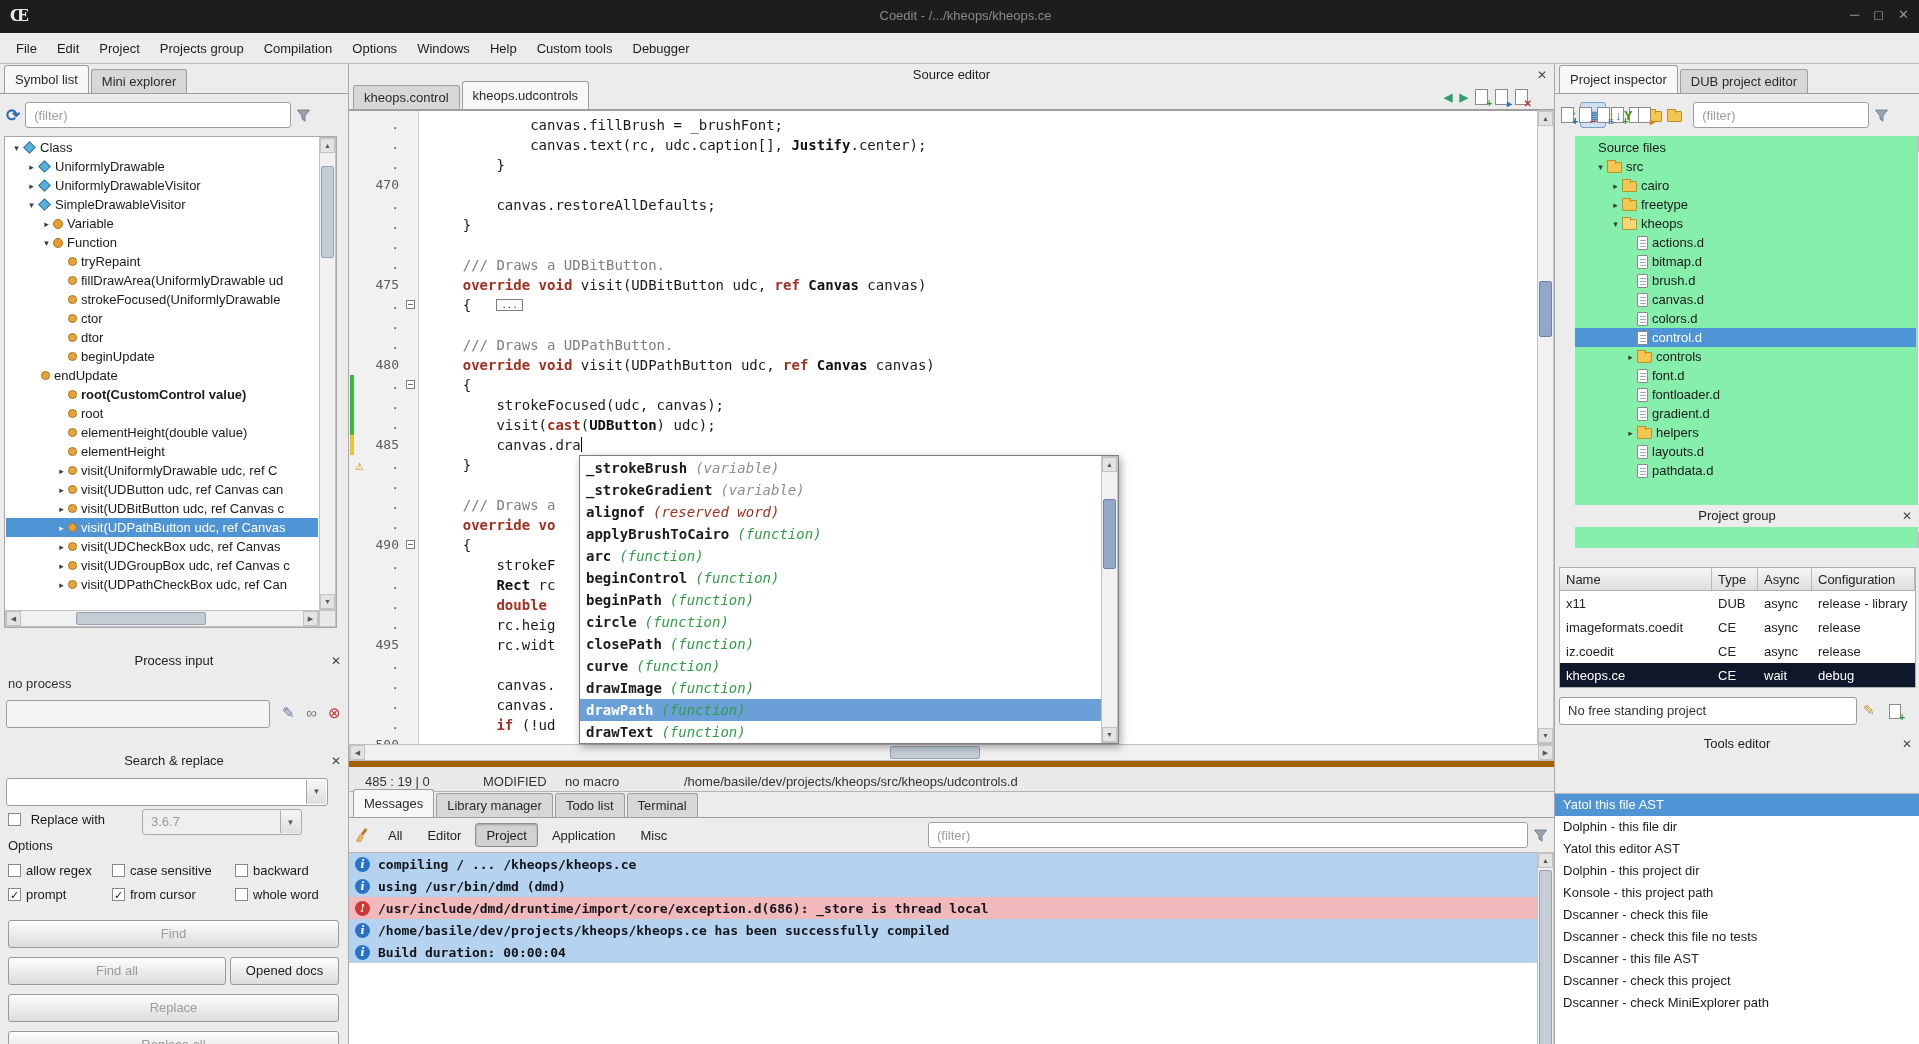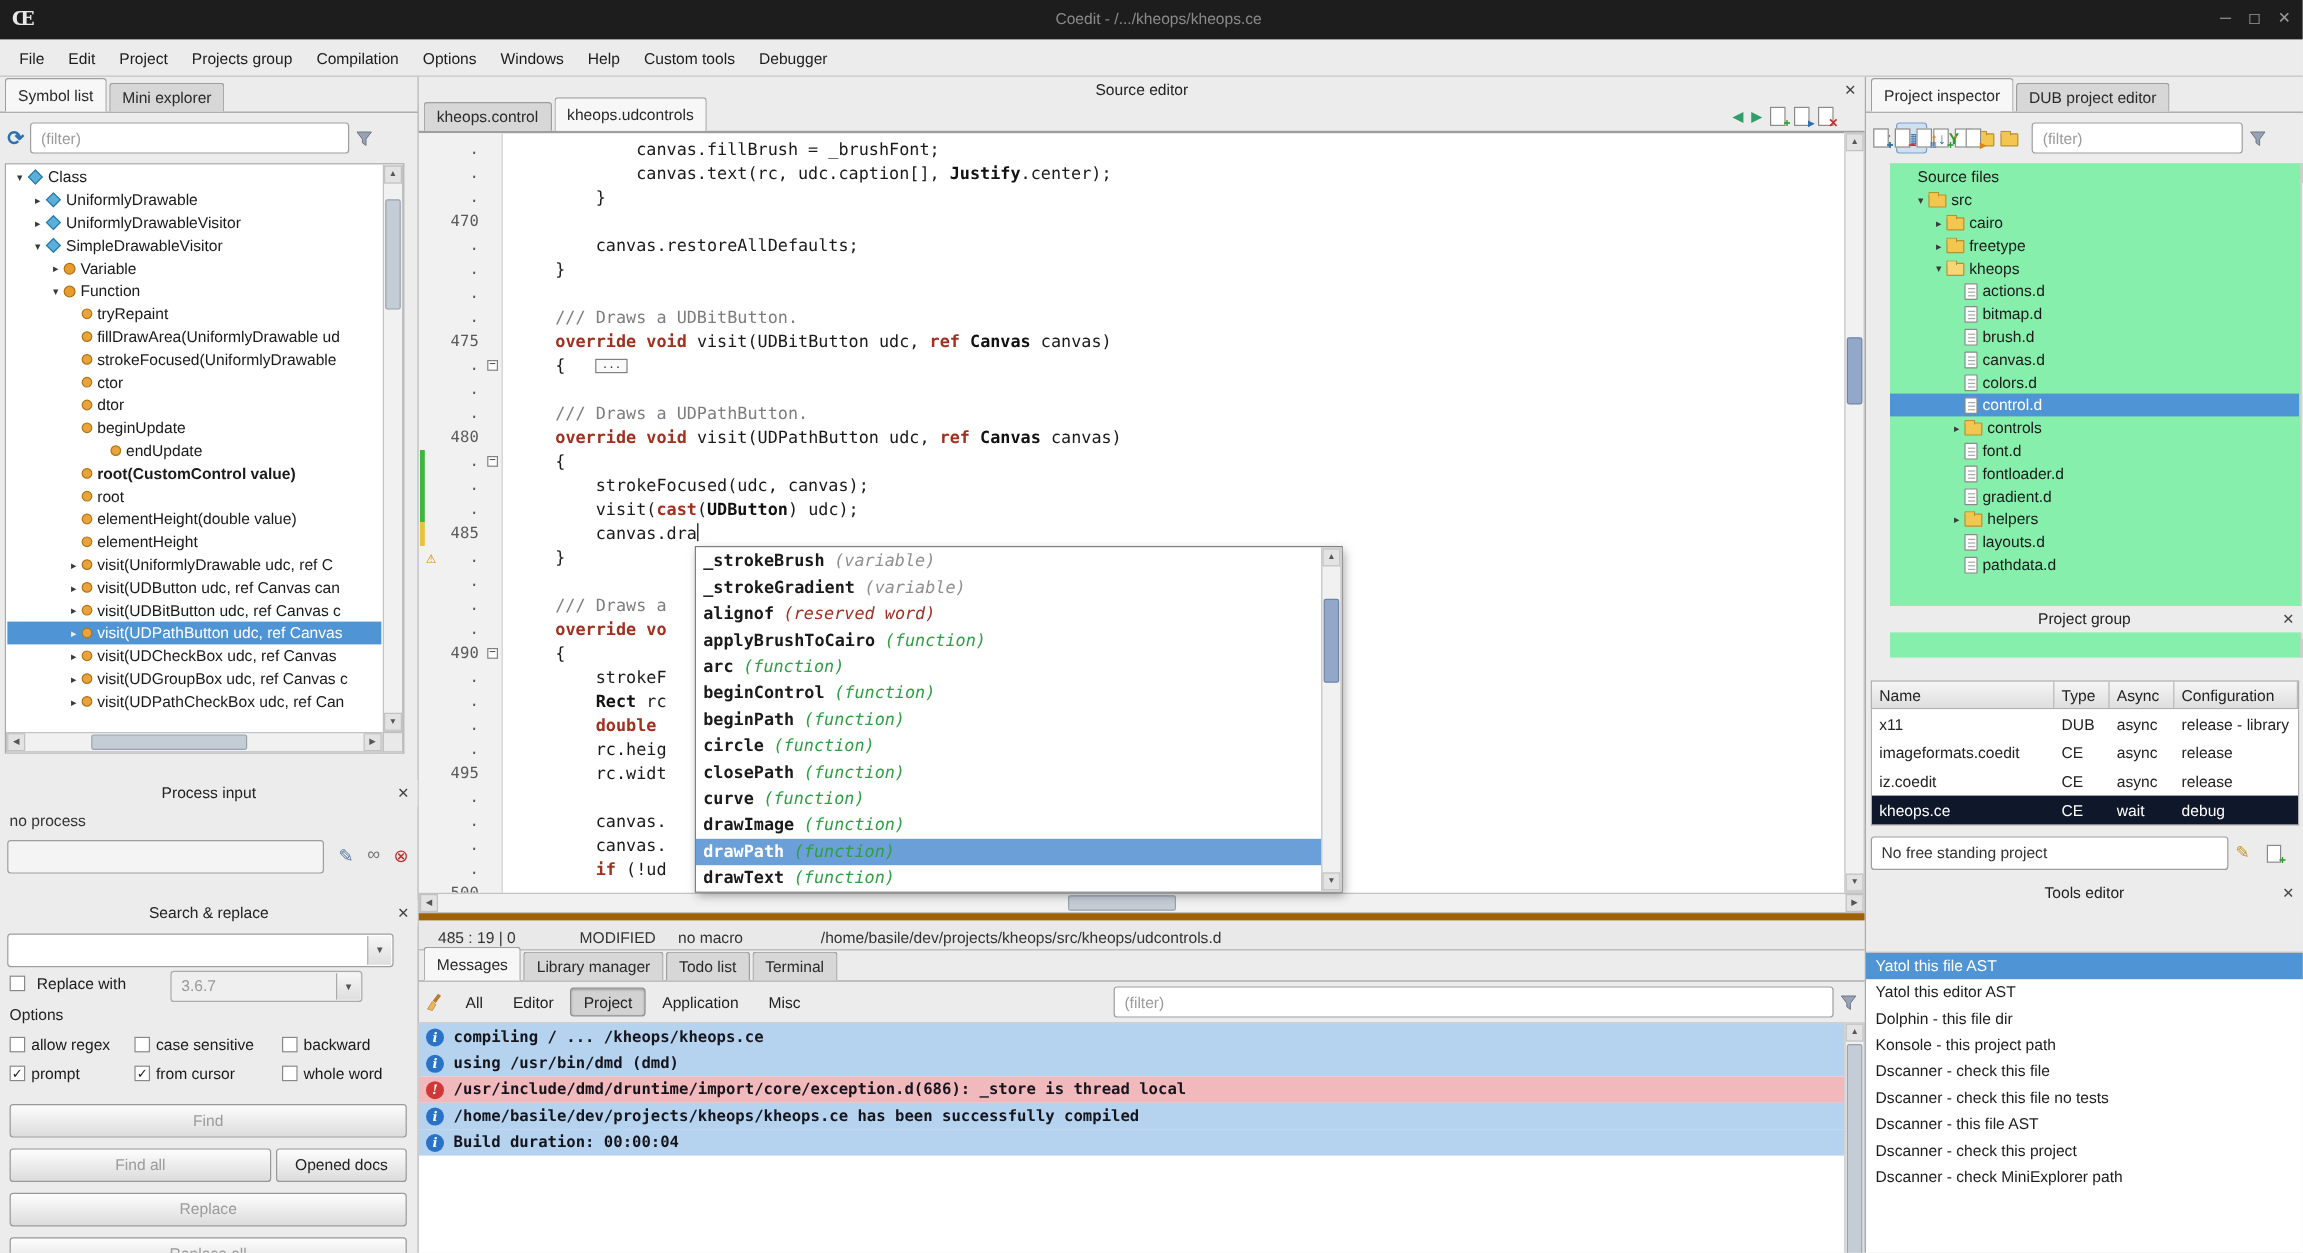--- a/index.html
+++ b/index.html
@@ -253,21 +253,21 @@
         <div class="trow" style="padding-left: 49px;">
           <span class="arrow"></span>
           <span class="ic-member"></span>
           <span class="tlabel">dtor</span>
         </div>
         <div class="trow" style="padding-left: 49px;">
           <span class="arrow"></span>
           <span class="ic-member"></span>
           <span class="tlabel">beginUpdate</span>
         </div>
-        <div class="trow" style="padding-left: 73px;">
+        <div class="trow" style="padding-left: 22px;">
           <span class="arrow"></span>
           <span class="ic-member"></span>
           <span class="tlabel">endUpdate</span>
         </div>
         <div class="trow" style="padding-left: 49px; font-weight: bold;">
           <span class="arrow"></span>
           <span class="ic-member"></span>
           <span class="tlabel">root(CustomControl value)</span>
         </div>
         <div class="trow" style="padding-left: 49px;">
@@ -909,22 +909,23 @@
         <i class="bdg b-blue">≡</i>
       </span>
     <span style="color:#2f6fb0;font-weight:bold">↓</span>
     <span style="color:#d98216;font-weight:bold">↑</span>
     <span class="mdoc">
         <i class="bdg b-orange">▸</i>
       </span>
   </div>
   <div id="tools-list">
       <div class="tool-row sel">Yatol this file AST</div>
+      <div class="tool-row">Dolphin - this file dir</div>
       <div class="tool-row">Yatol this editor AST</div>
-      <div class="tool-row">Dolphin - this file dir</div>
+      <div class="tool-row">Dolphin - this project dir</div>
       <div class="tool-row">Konsole - this project path</div>
       <div class="tool-row">Dscanner - check this file</div>
       <div class="tool-row">Dscanner - check this file no tests</div>
       <div class="tool-row">Dscanner - this file AST</div>
       <div class="tool-row">Dscanner - check this project</div>
       <div class="tool-row">Dscan­ner - check MiniExplorer path</div>
     </div>
 </div>
 
 </body></html>

